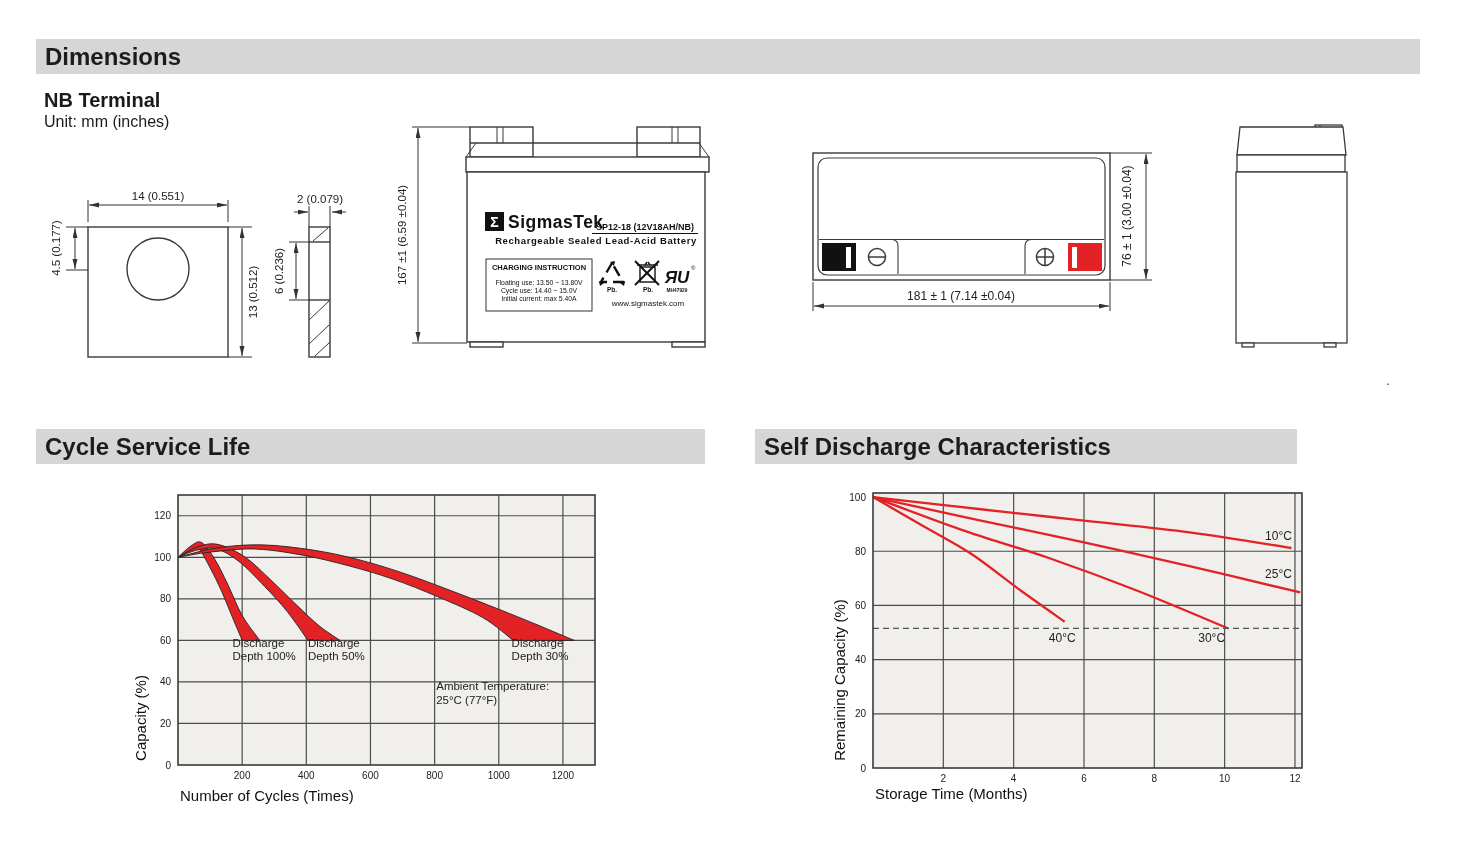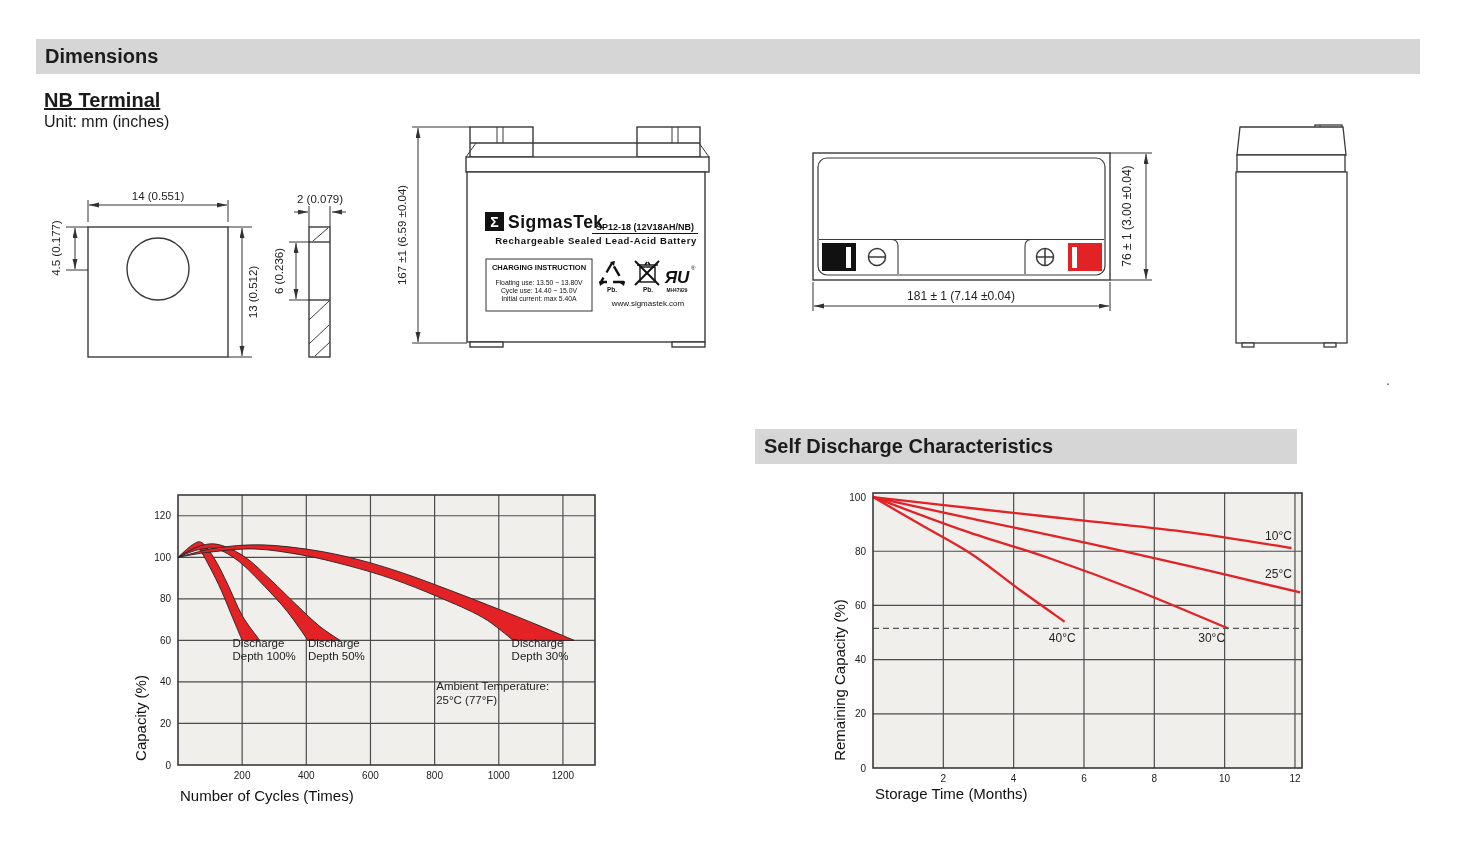--- a/index.html
+++ b/index.html
@@ -1,35 +1,35 @@
 <!DOCTYPE html>
 <html><head>
 <meta charset="utf-8">
 <style>
   html,body{margin:0;padding:0;background:#fff;}
   #page{position:relative;width:1459px;height:856px;background:#fff;overflow:hidden;
         font-family:"Liberation Sans",sans-serif;color:#1a1a1a;}
   .bar{position:absolute;background:#d6d6d6;height:35px;line-height:35px;
-       font-size:20px;font-weight:bold;padding-left:9px;box-sizing:border-box;color:#1c1c1c;}
+       font-size:24px;font-weight:bold;padding-left:9px;box-sizing:border-box;color:#1c1c1c;}
   .h2{position:absolute;font-weight:bold;font-size:20px;}
   .h3{position:absolute;font-size:16px;}
   svg text{font-family:"Liberation Sans",sans-serif;}
   .chart{position:absolute;}
   #stray-dot{position:absolute;left:1386px;top:372px;font-size:14px;color:#444;}
 </style>
 </head>
 <body>
 
 <div id="page">
 
   <div class="bar" style="left:36px;top:39px;width:1384px;">
     <span>Dimensions</span>
   </div>
 
-  <div class="h2" style="left:44px;top:89px;text-decoration:underline;">NB Terminal</div>
+  <div class="h2" style="left:44px;top:89px;">NB Terminal</div>
   <div class="h3" style="left:44px;top:113px;">Unit: mm (inches)</div>
 
   <svg id="drawings" style="position:absolute;left:0;top:0;" width="1459" height="425" viewBox="0 0 1459 425">
     <defs>
       <marker id="ah" markerWidth="11" markerHeight="7" refX="10" refY="2.5" orient="auto-start-reverse">
         <path d="M0,0 L10,2.5 L0,5 Z" fill="#333"></path>
       </marker>
     </defs>
 
     <g stroke="#3a3a3a" fill="none" stroke-width="1.4">
@@ -164,20 +164,23 @@
       <line x1="1320" y1="125" x2="1320" y2="142" stroke-width="1"></line>
       <circle cx="1331" cy="133" r="5" fill="none"></circle>
       <path d="M1240,127 L1343,127 L1346,155 L1237,155 Z"></path>
       <rect x="1237" y="155" width="108" height="17"></rect>
       <rect x="1236" y="172" width="111" height="171"></rect>
       <rect x="1242" y="343" width="12" height="4"></rect>
       <rect x="1324" y="343" width="12" height="4"></rect>
     </g>
   </svg>
 
+  <div class="bar" style="left:36px;top:429px;width:669px;">
+    <span>Cycle Service Life</span>
+  </div>
   <div class="bar" style="left:755px;top:429px;width:542px;">
     <span>Self Discharge Characteristics</span>
   </div>
 
   <div id="chart1" class="chart" style="left:120px;top:480px;width:510px;height:345px;"><svg width="510" height="345">
         <rect x="58" y="15" width="417" height="270" fill="#f0efec"></rect>
         <line x1="122.15384615384615" y1="15" x2="122.15384615384615" y2="285" stroke="#4d4d4d" stroke-width="1.2"></line>
         <line x1="186.3076923076923" y1="15" x2="186.3076923076923" y2="285" stroke="#4d4d4d" stroke-width="1.2"></line>
         <line x1="250.46153846153845" y1="15" x2="250.46153846153845" y2="285" stroke="#4d4d4d" stroke-width="1.2"></line>
         <line x1="314.6153846153846" y1="15" x2="314.6153846153846" y2="285" stroke="#4d4d4d" stroke-width="1.2"></line>

